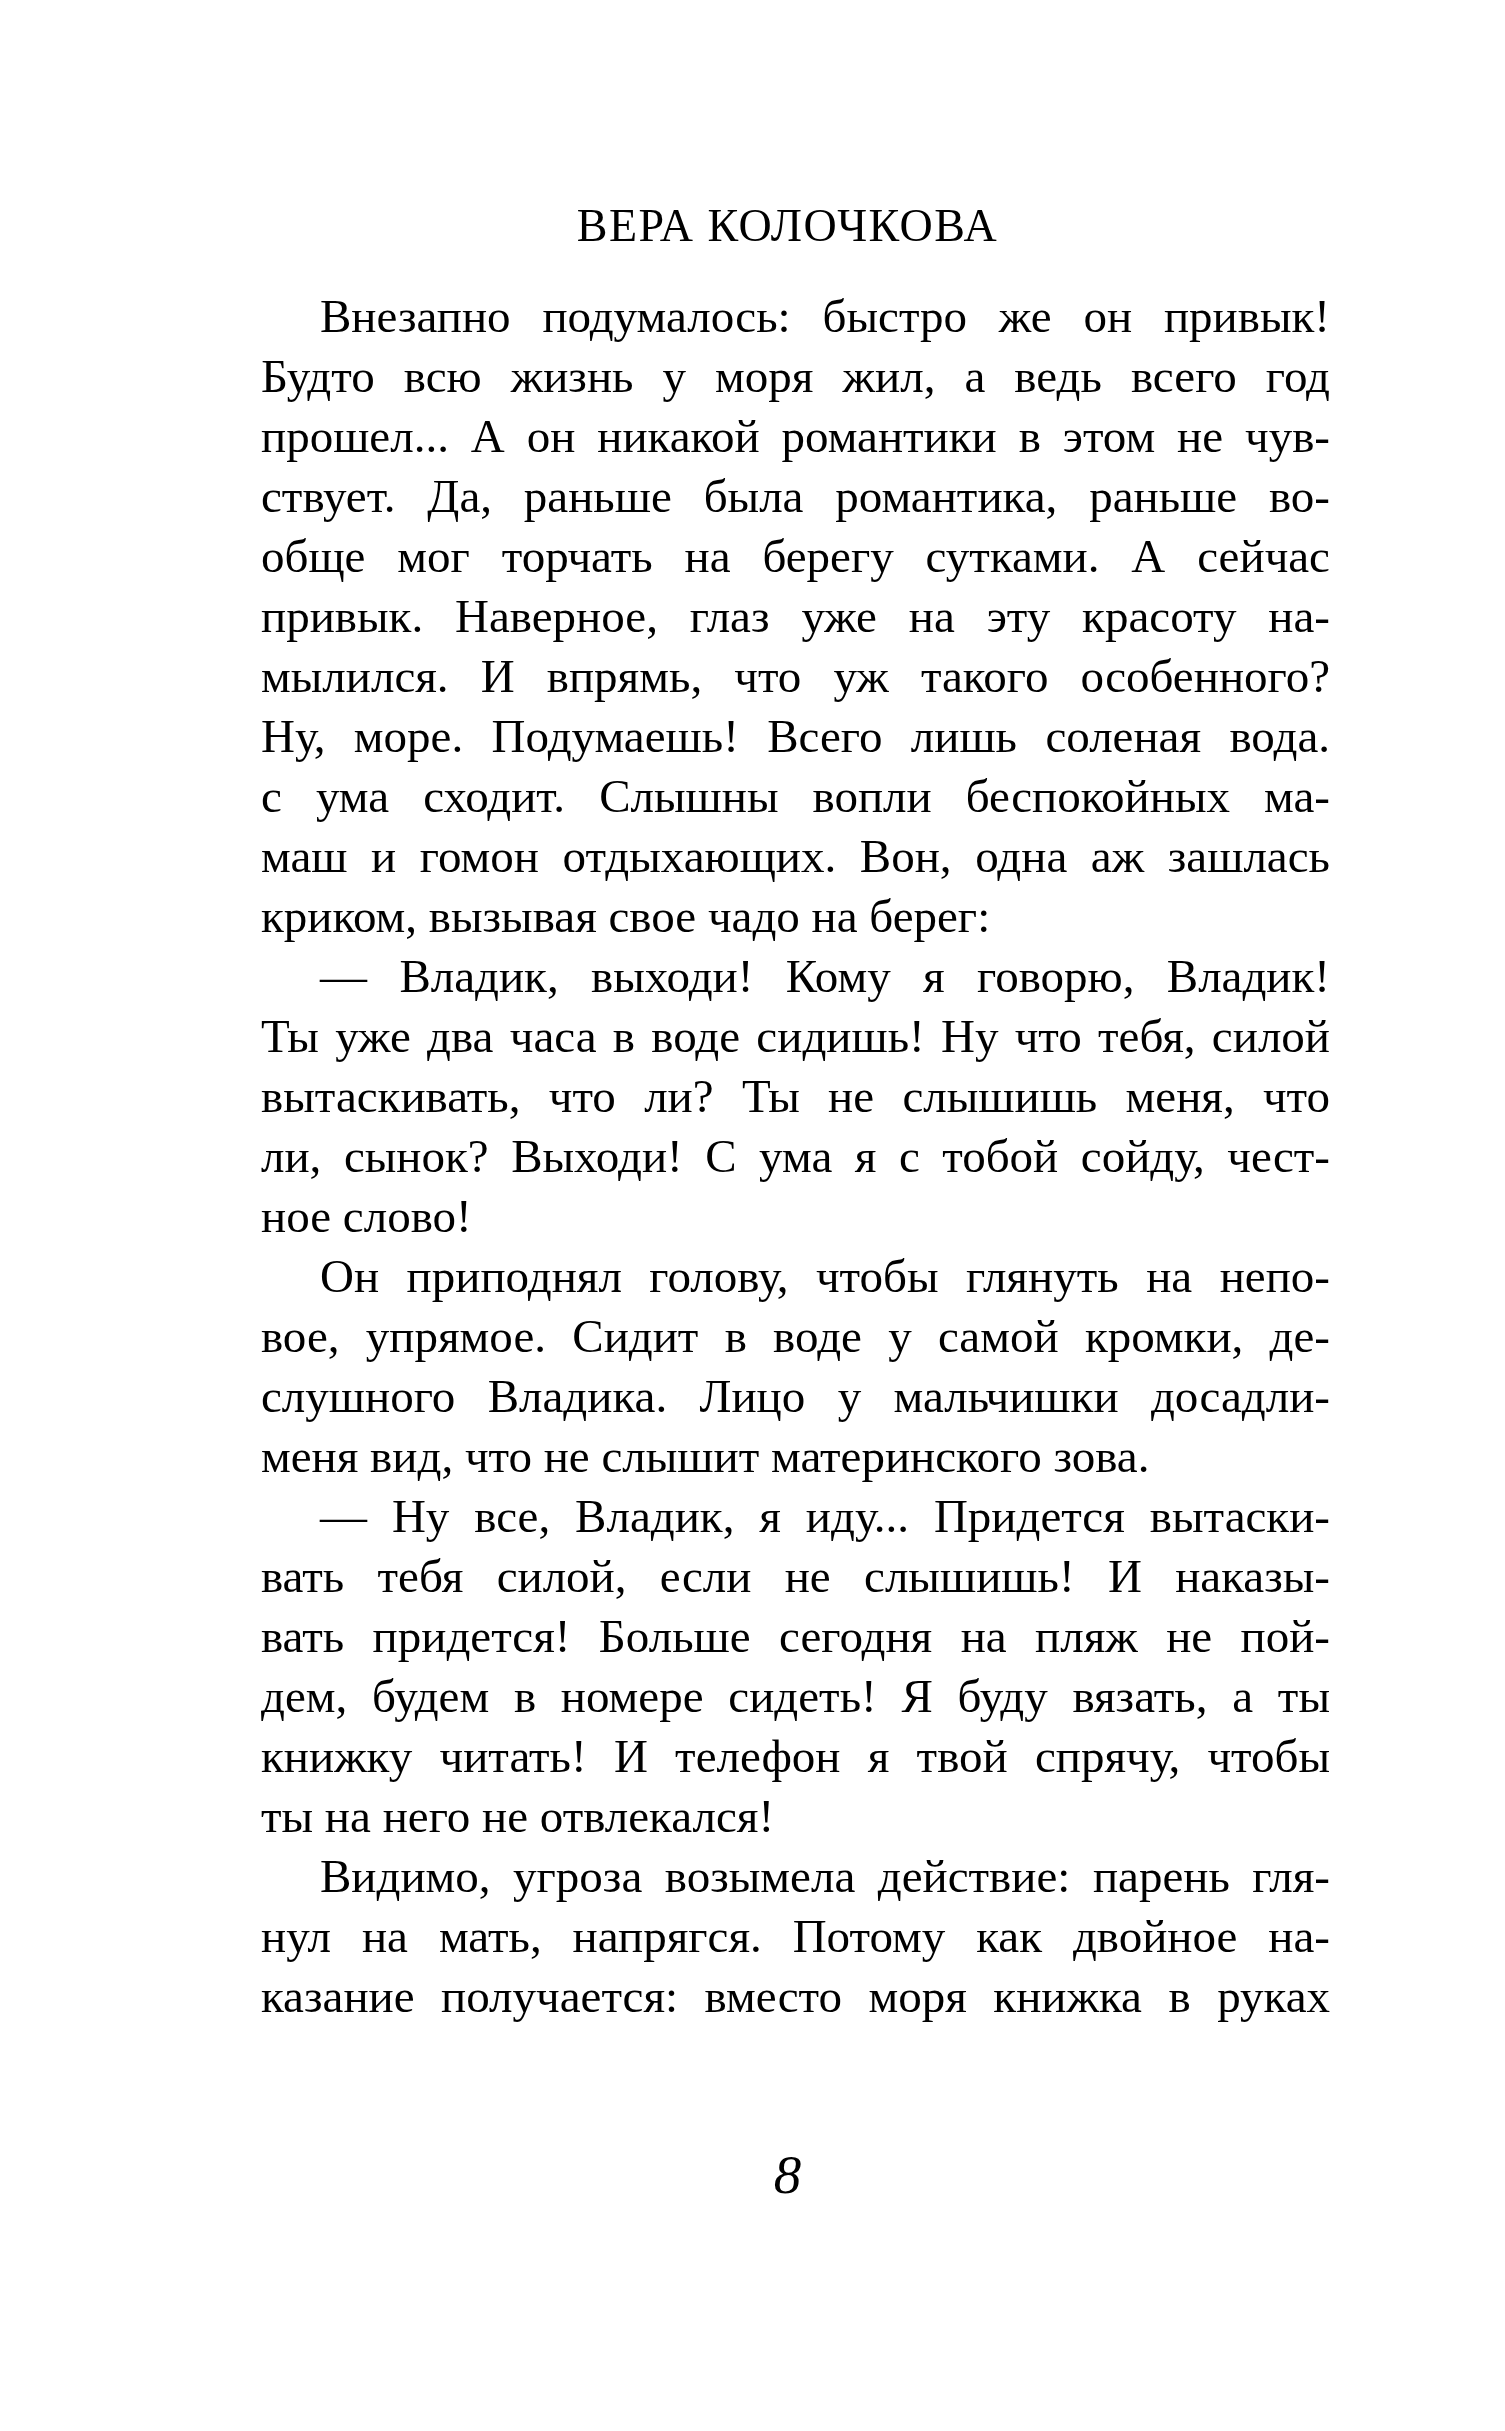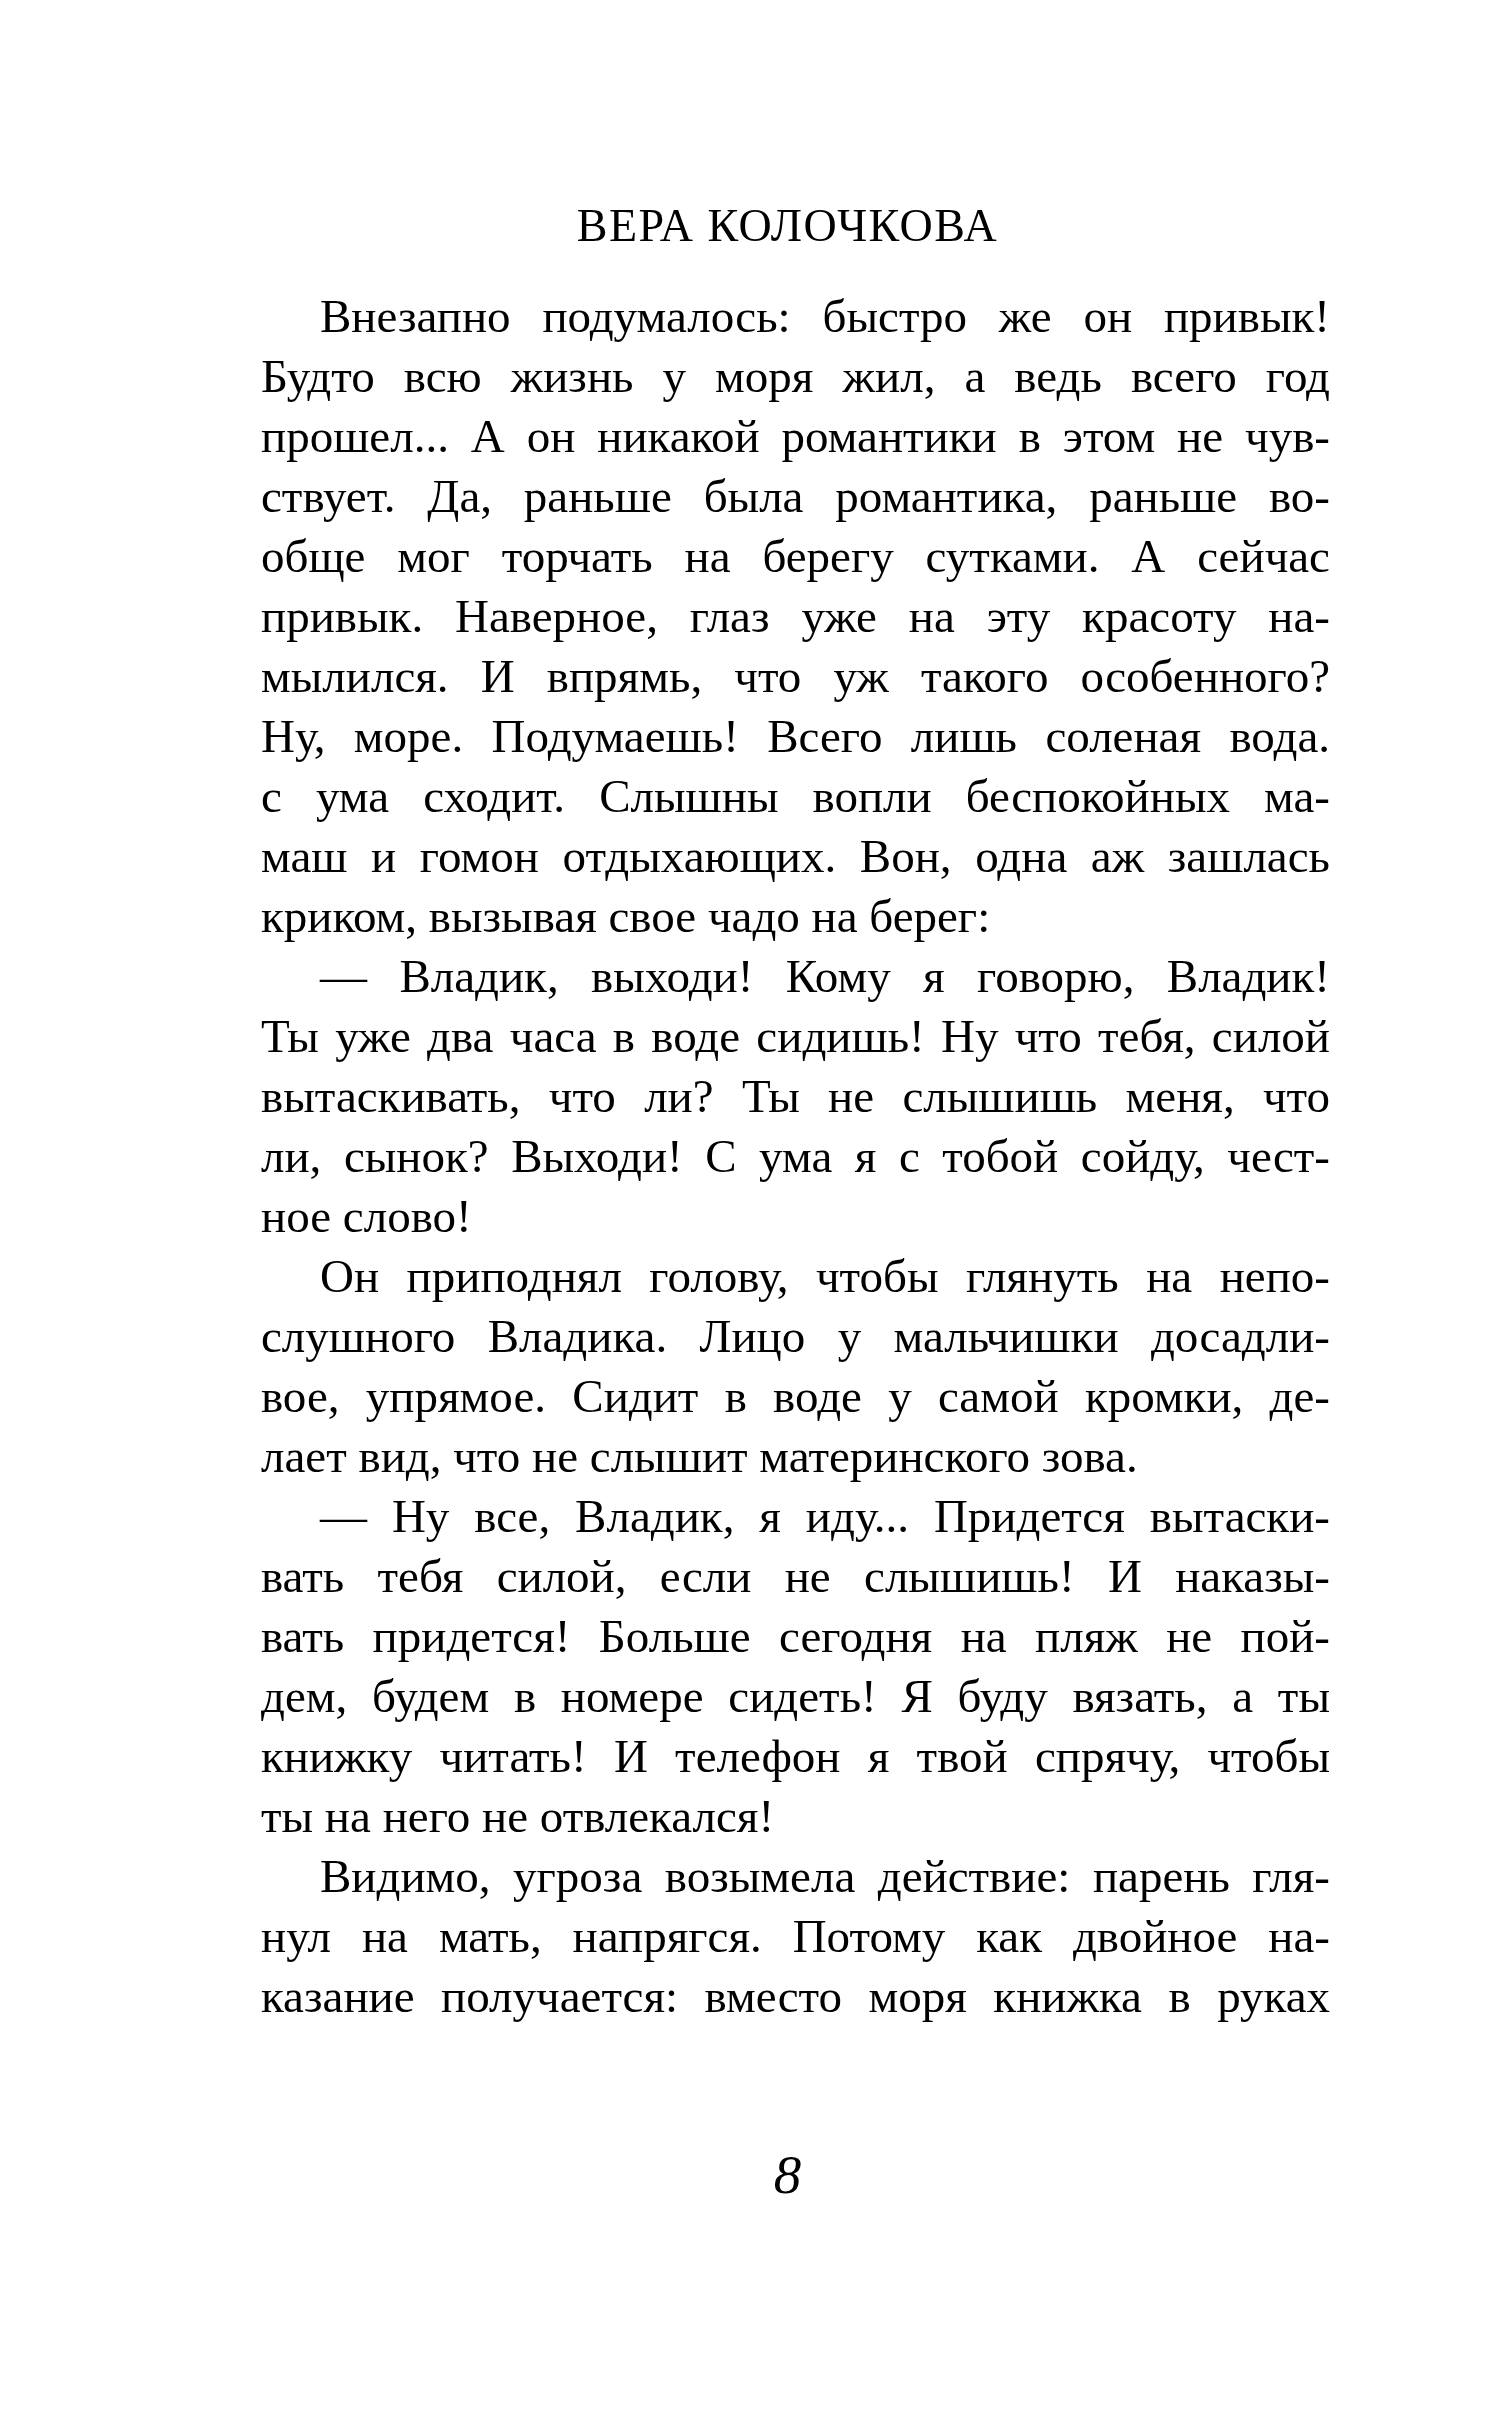--- a/index.html
+++ b/index.html
@@ -99,23 +99,23 @@
     <div class="paragraph">
       <span class="line justify indent">— Владик, выходи! Кому я говорю, Владик!</span>
       <span class="line justify">Ты уже два часа в воде сидишь! Ну что тебя, силой</span>
       <span class="line justify">вытаскивать, что ли? Ты не слышишь меня, что</span>
       <span class="line justify">ли, сынок? Выходи! С ума я с тобой сойду, чест-</span>
       <span class="line last">ное слово!</span>
     </div>
 
     <div class="paragraph">
       <span class="line justify indent">Он приподнял голову, чтобы глянуть на непо-</span>
+      <span class="line justify">вое, упрямое. Сидит в воде у самой кромки, де-</span>
       <span class="line justify">слушного Владика. Лицо у мальчишки досадли-</span>
-      <span class="line justify">вое, упрямое. Сидит в воде у самой кромки, де-</span>
-      <span class="line last">лает вид, что не слышит материнского зова.</span>
+      <span class="line last">меня вид, что не слышит материнского зова.</span>
     </div>
 
     <div class="paragraph">
       <span class="line justify indent">— Ну все, Владик, я иду... Придется вытаски-</span>
       <span class="line justify">вать тебя силой, если не слышишь! И наказы-</span>
       <span class="line justify">вать придется! Больше сегодня на пляж не пой-</span>
       <span class="line justify">дем, будем в номере сидеть! Я буду вязать, а ты</span>
       <span class="line justify">книжку читать! И телефон я твой спрячу, чтобы</span>
       <span class="line last">ты на него не отвлекался!</span>
     </div>

